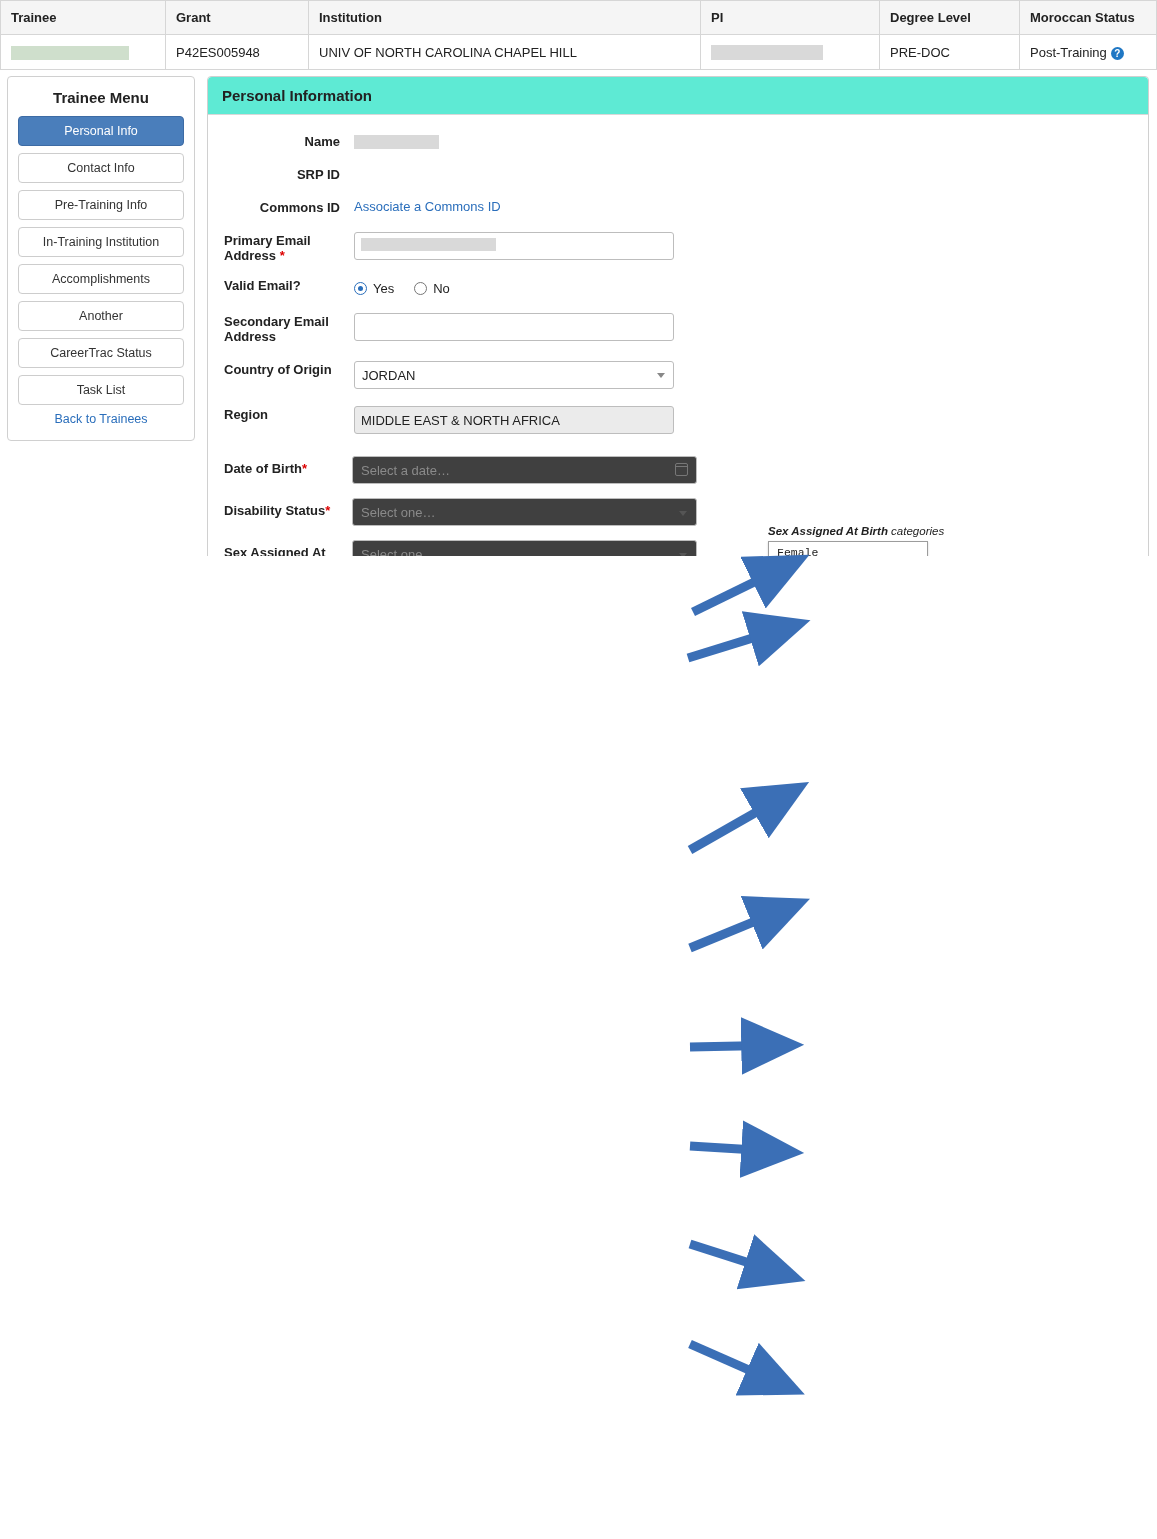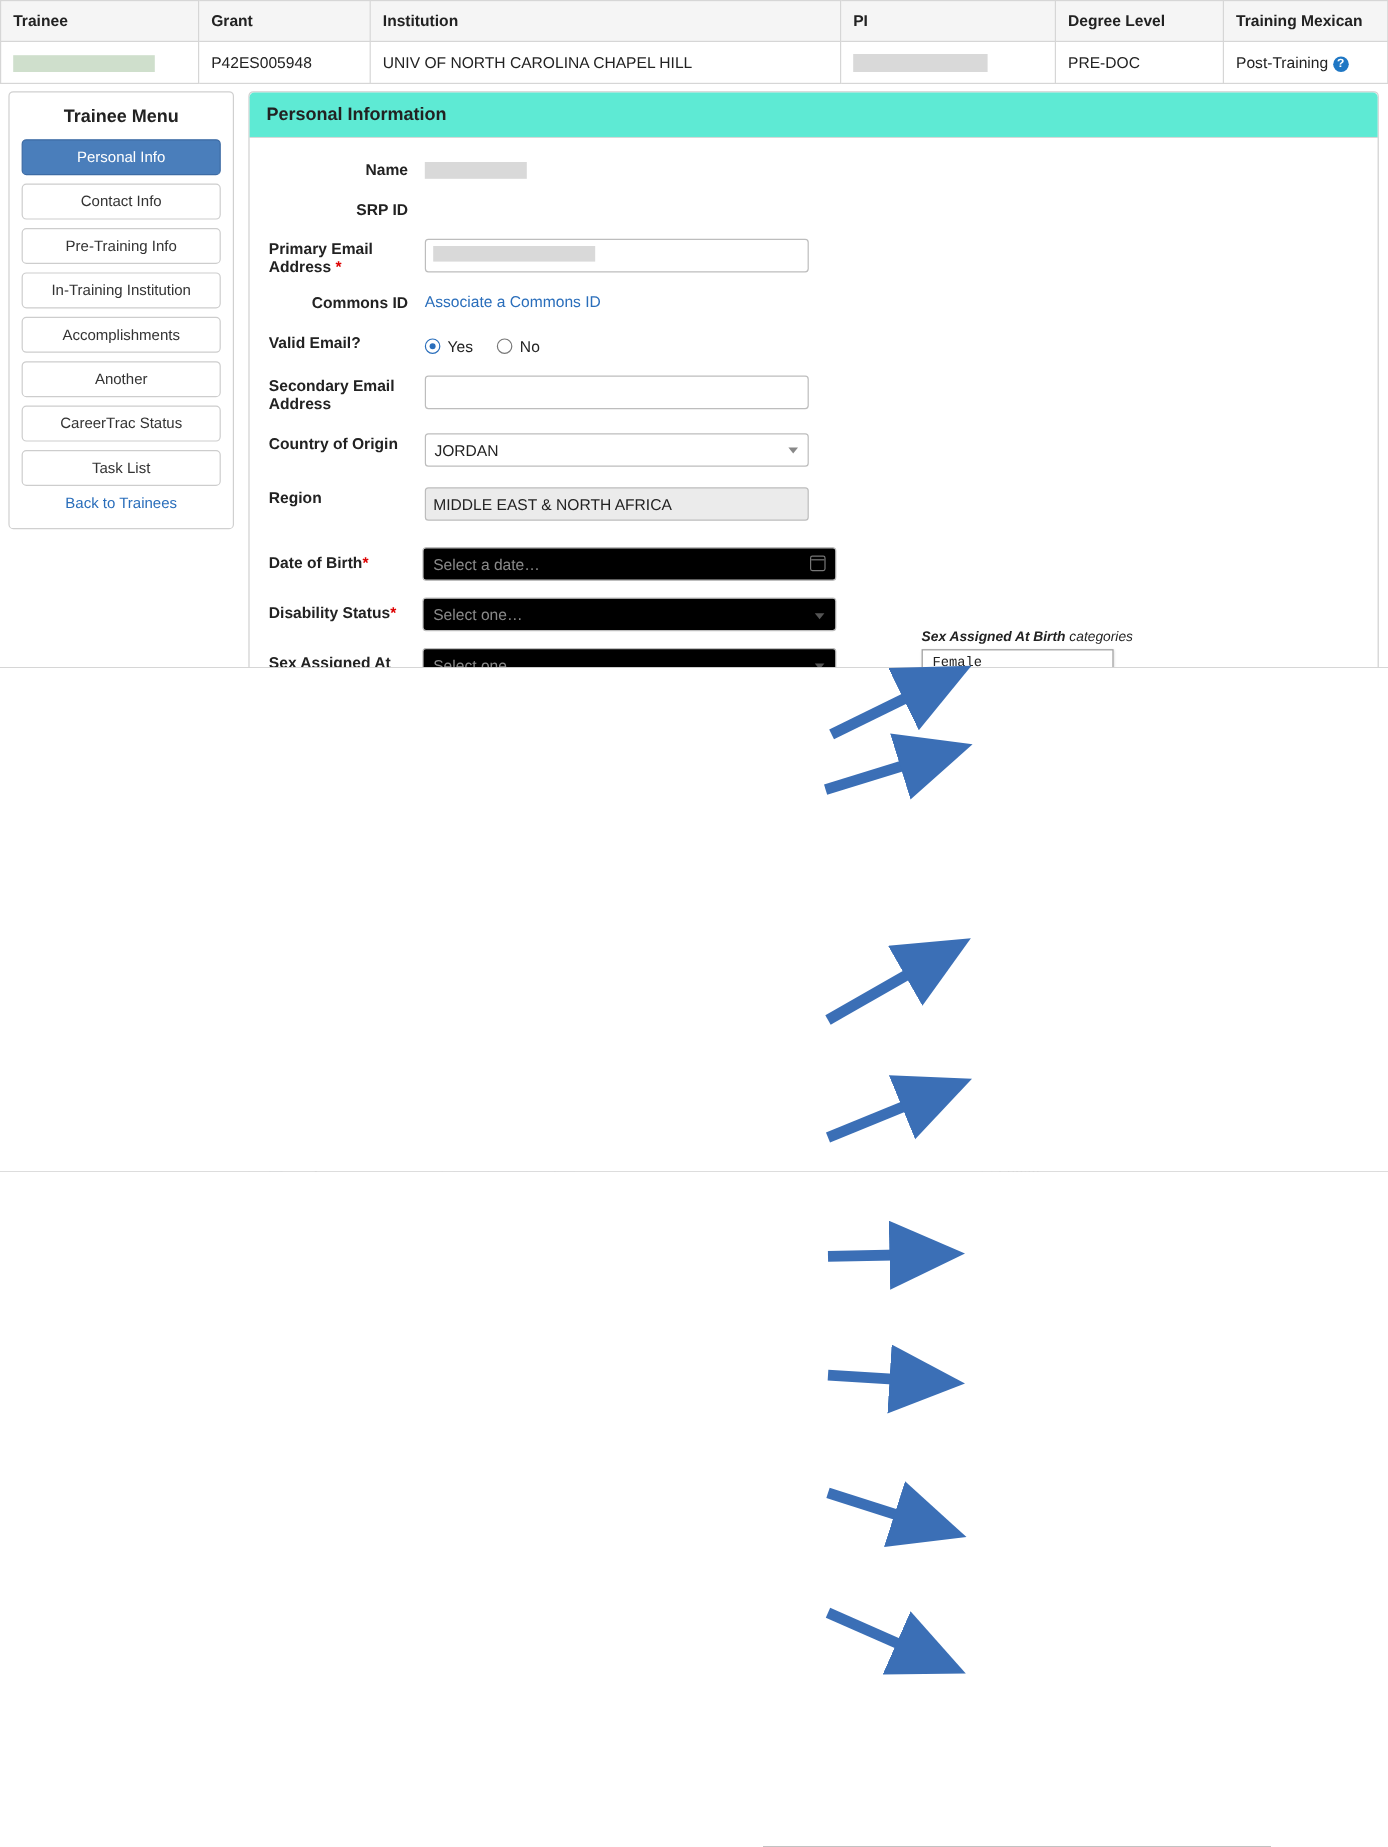--- a/index.html
+++ b/index.html
@@ -88,21 +88,21 @@
   .radio.on { border-color:#2a6ebb; }
   .radio.on::after {
     content:""; position:absolute; left:3px; top:3px; width:5px; height:5px;
     border-radius:50%; background:#2a6ebb;
   }
   .ph { color:#8a8a8a; }
   
   .frow2 { display:flex; align-items:flex-start; margin-bottom:14px; }
   .flabel2 { width:128px; font-size:13px; font-weight:bold; line-height:1.25; padding-top:5px; }
   .wide-input {
-    width:345px; height:28px; border:1px solid #bdbdbd; border-radius:3px; background:#000000;
+    width:345px; height:28px; border:1px solid #bdbdbd; border-radius:3px; background:#404040;
     padding:4px 24px 4px 8px; font-size:13px; display:flex; align-items:center; position:relative;
   }
   .cal {
     position:absolute; right:8px; top:6px; width:13px; height:13px;
     border:1px solid #777; border-radius:2px;
   }
   .cal::before {
     content:""; position:absolute; left:0; top:2px; width:11px; height:1px; background:#777;
   }
   
@@ -177,21 +177,21 @@
 <body>
 
 <table class="top-table">
   <thead>
     <tr>
       <th style="width:165px">Trainee</th>
       <th style="width:143px">Grant</th>
       <th style="width:392px">Institution</th>
       <th style="width:179px">PI</th>
       <th style="width:140px">Degree Level</th>
-      <th>Training Mexican</th>
+      <th>Moroccan Status</th>
     </tr>
   </thead>
   <tbody>
     <tr>
       <td>
         <span class="redact redact-green" style="width:118px;height:14px"></span>
       </td>
       <td>P42ES005948</td>
       <td>UNIV OF NORTH CAROLINA CHAPEL HILL</td>
       <td>
@@ -229,35 +229,35 @@
         <div class="fval">
           <span class="redact" style="width:85px;height:14px"></span>
         </div>
       </div>
 
       <div class="frow">
         <div class="flabel r">SRP ID</div>
         <div class="fval"></div>
       </div>
 
-      <div class="frow" style="margin-bottom:10px">
-        <div class="flabel">
-          <span>Primary Email Address</span> <span class="req">*</span>
-        </div>
-        <div class="fval">
-          <div class="txtinput">
-            <span class="redact" style="width:135px;height:13px"></span>
-          </div>
-        </div>
-      </div>
-
       <div class="frow">
         <div class="flabel r">Commons ID</div>
         <div class="fval">
           <a class="link">Associate a Commons ID</a>
+        </div>
+      </div>
+
+      <div class="frow" style="margin-bottom:10px">
+        <div class="flabel">
+          <span>Primary Email Address</span> <span class="req">*</span>
+        </div>
+        <div class="fval">
+          <div class="txtinput">
+            <span class="redact" style="width:135px;height:13px"></span>
+          </div>
         </div>
       </div>
 
       <div class="frow">
         <div class="flabel">Valid Email?</div>
         <div class="fval">
           <div class="radio-wrap">
             <span class="radio on"></span>
             <span>Yes</span>
             <span class="radio" style="margin-left:14px"></span>

